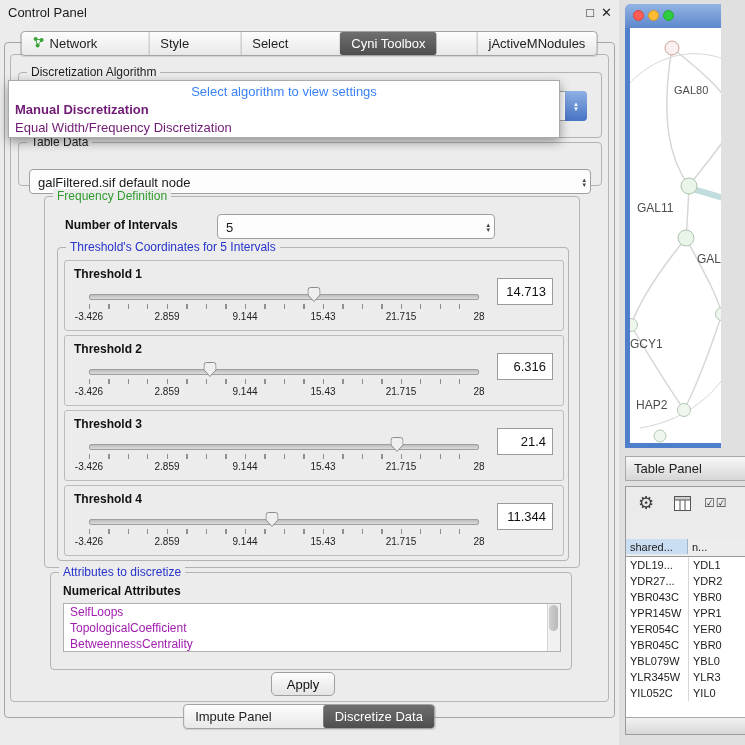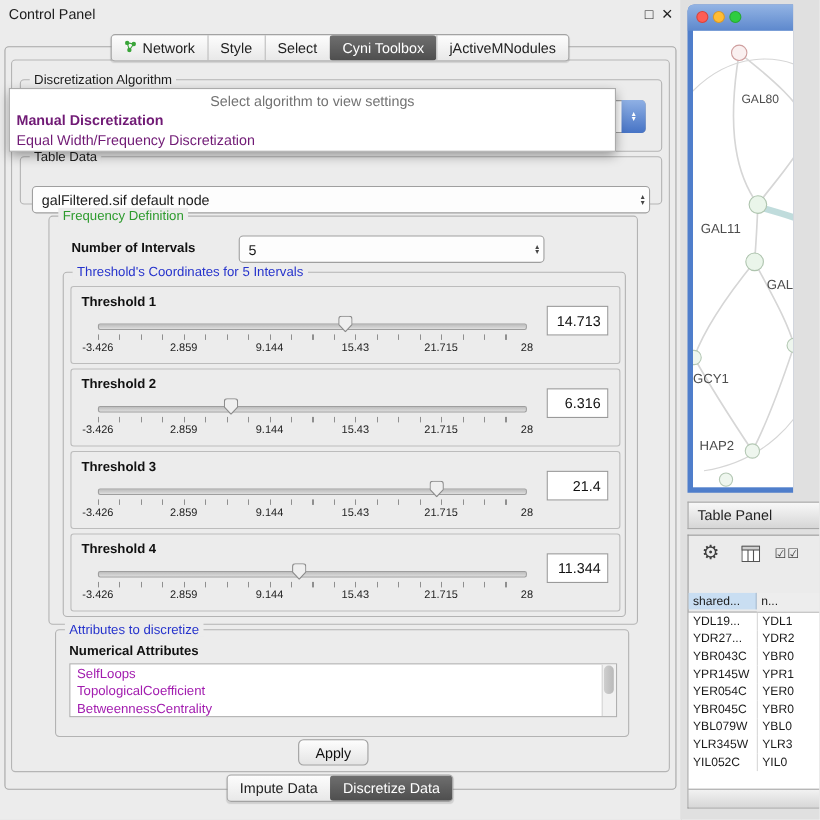--- a/index.html
+++ b/index.html
@@ -7,37 +7,37 @@
   
   #control-panel{position:absolute;left:0;top:0;width:619px;height:745px;background:#ececec;border-right:1px solid #9a9a9a;}
   .cp-titlebar{position:absolute;left:0;top:0;width:100%;height:24px;}
   .cp-title{position:absolute;left:8px;top:5px;font-size:13px;color:#1c1c1c;}
   .win-ico{position:absolute;top:5px;font-size:13px;color:#222;cursor:default;}
   .outer-box{position:absolute;left:4px;top:42px;width:609px;height:674px;border:1px solid #a6a6a6;border-radius:4px;}
   .inner-box{position:absolute;left:10px;top:54px;width:597px;height:646px;border:1px solid #b5b5b5;border-radius:4px;}
   
   .tabstrip{position:absolute;display:flex;height:23px;border:1px solid #a3a3a3;border-radius:4px;background:linear-gradient(#fdfdfd,#e8e8e8);z-index:6;box-shadow:0 1px 1px rgba(0,0,0,.12);}
   .tab{display:flex;align-items:center;padding:0 11px;font-size:13px;color:#222;white-space:nowrap;line-height:23px;text-align:center;}
-  .tab + .tab{border-left:1px solid #bdbdbd;}
+  .tab + .tab{border-left:1px solid #bdbdbd;margin-left:40px;}
   .tab.selected{background:linear-gradient(#6f6f6f,#4e4e4e);color:#fff;border-radius:3px;border-left-color:transparent;}
   .tab .ticon{margin-right:5px;display:inline-block;}
   
   .group{position:absolute;border:1px solid #b3b3b3;border-radius:4px;}
   .group-label{position:absolute;top:-8px;left:8px;background:#ececec;padding:0 4px;font-size:12px;white-space:nowrap;}
   .gl-green{color:#2e9b2e;}
   .gl-blue{color:#2633cc;}
   .gl-black{color:#1c1c1c;}
   
   .combo{position:absolute;background:#fdfdfd;border:1px solid #9f9f9f;border-radius:4px;font-size:13px;color:#1a1a1a;}
   .combo .val{position:absolute;left:8px;top:50%;transform:translateY(-50%);}
   .combo .arrows{position:absolute;right:4px;top:50%;transform:translateY(-50%);display:flex;flex-direction:column;align-items:center;font-size:7px;line-height:5px;color:#444;}
   .combo .cap-blue{position:absolute;right:-1px;top:-1px;bottom:-1px;width:22px;border-radius:0 4px 4px 0;background:linear-gradient(#8fb0e4,#4673c5);display:flex;flex-direction:column;align-items:center;justify-content:center;color:#fff;font-size:7px;line-height:5px;}
   
   #algo-popup{position:absolute;left:8px;top:80px;width:550px;background:#fff;border:1px solid #ababab;box-shadow:0 4px 10px rgba(0,0,0,.38);z-index:50;}
-  .popup-prompt{height:18px;line-height:18px;text-align:center;color:#737373;font-size:13px;padding-top:2px;}
+  .popup-prompt{height:18px;line-height:18px;text-align:center;color:#3b82f6;font-size:13px;padding-top:2px;}
   .popup-item{height:18px;line-height:18px;padding-left:6px;font-size:13px;color:#701a75;}
   .popup-item.bold{font-weight:bold;}
   
   .threshold-row{position:relative;width:498px;height:69px;border:1px solid #bcbcbc;border-radius:3px;margin-bottom:4px;background:#ececec;}
   .t-label{position:absolute;left:9px;top:6px;font-size:12px;font-weight:bold;color:#111;}
   .t-value{position:absolute;right:10px;top:17px;width:56px;height:27px;background:#fff;border:1px solid #9a9a9a;font-size:13px;color:#111;display:flex;align-items:center;justify-content:flex-end;padding-right:6px;box-sizing:border-box;}
   .t-slider{position:absolute;left:24px;right:84px;top:28px;height:36px;}
   .track{position:absolute;left:0;right:0;top:5px;height:4px;background:linear-gradient(#bdbdbd,#dcdcdc);border:1px solid #9e9e9e;border-radius:2px;}
   .ticks{position:absolute;left:0;right:0;top:15px;height:5px;background-image:repeating-linear-gradient(to right,#8f8f8f 0,#8f8f8f 1px,transparent 1px,transparent 5%);}
   .tick-labels{position:absolute;left:0;right:0;top:22px;height:12px;}
@@ -250,21 +250,21 @@
         <div class="vscroll">
             <div class="vthumb"></div>
           </div>
       </div>
     </div>
 
     <div id="apply-btn">Apply</div>
 
     <div class="tabstrip" style="left:309px;top:704px;transform:translateX(-50%);">
       <div class="tab">
-          <span>Impute Data</span>
+          <span>Impute Panel</span>
         </div>
       <div class="tab selected">
           <span>Discretize Data</span>
         </div>
     </div>
   </div>
 
   <div id="right-bg"></div>
 
   <div id="network-window">

